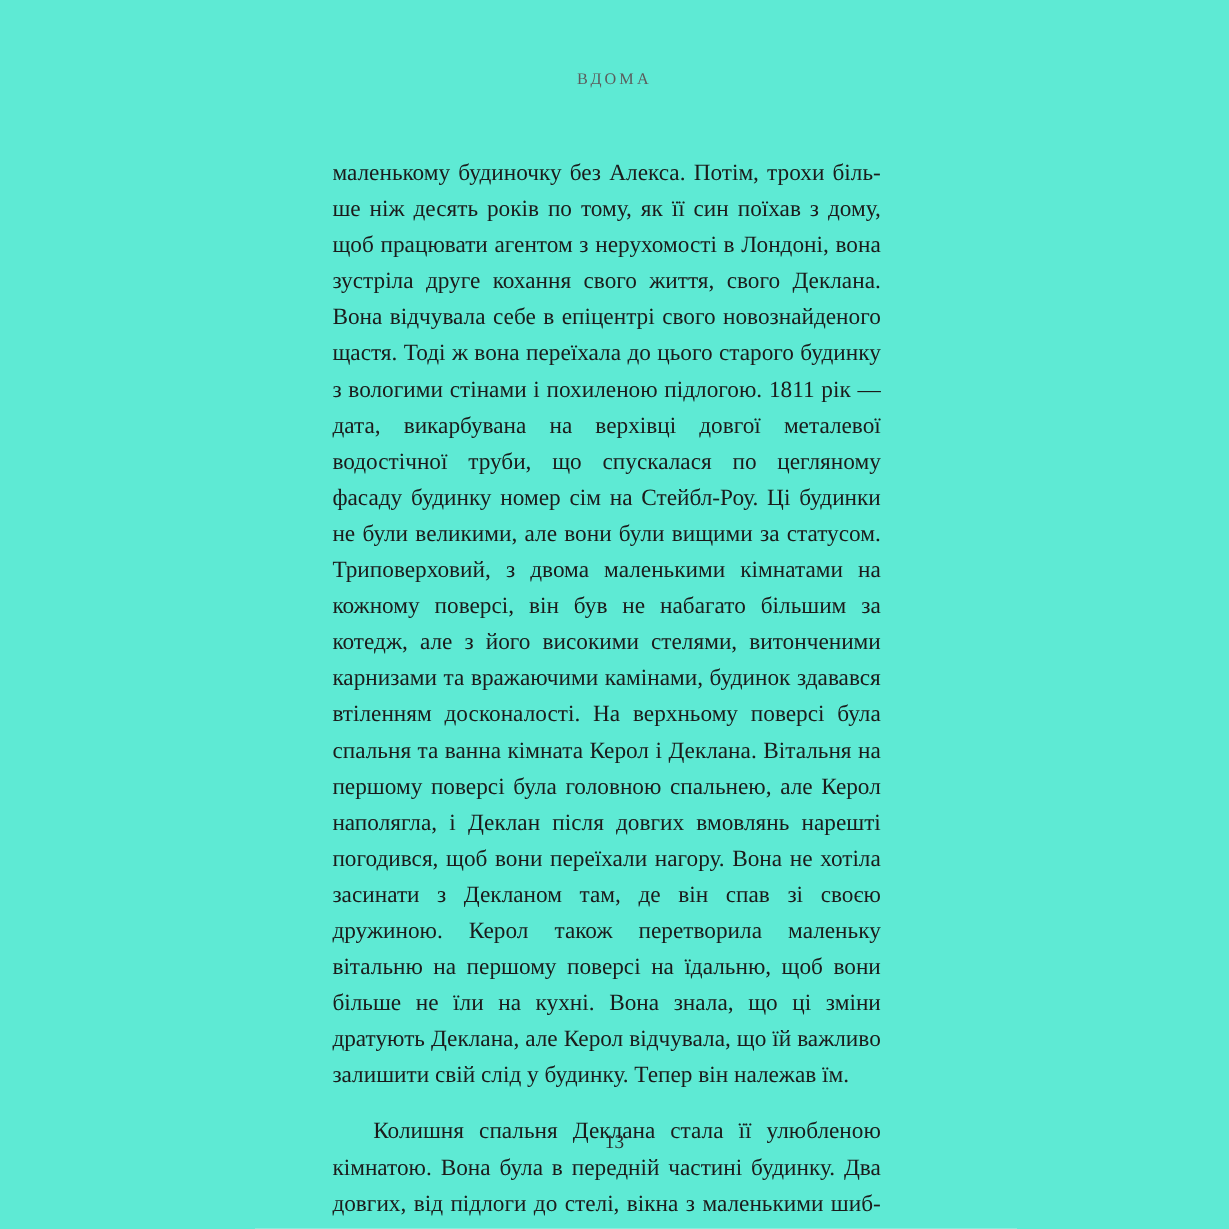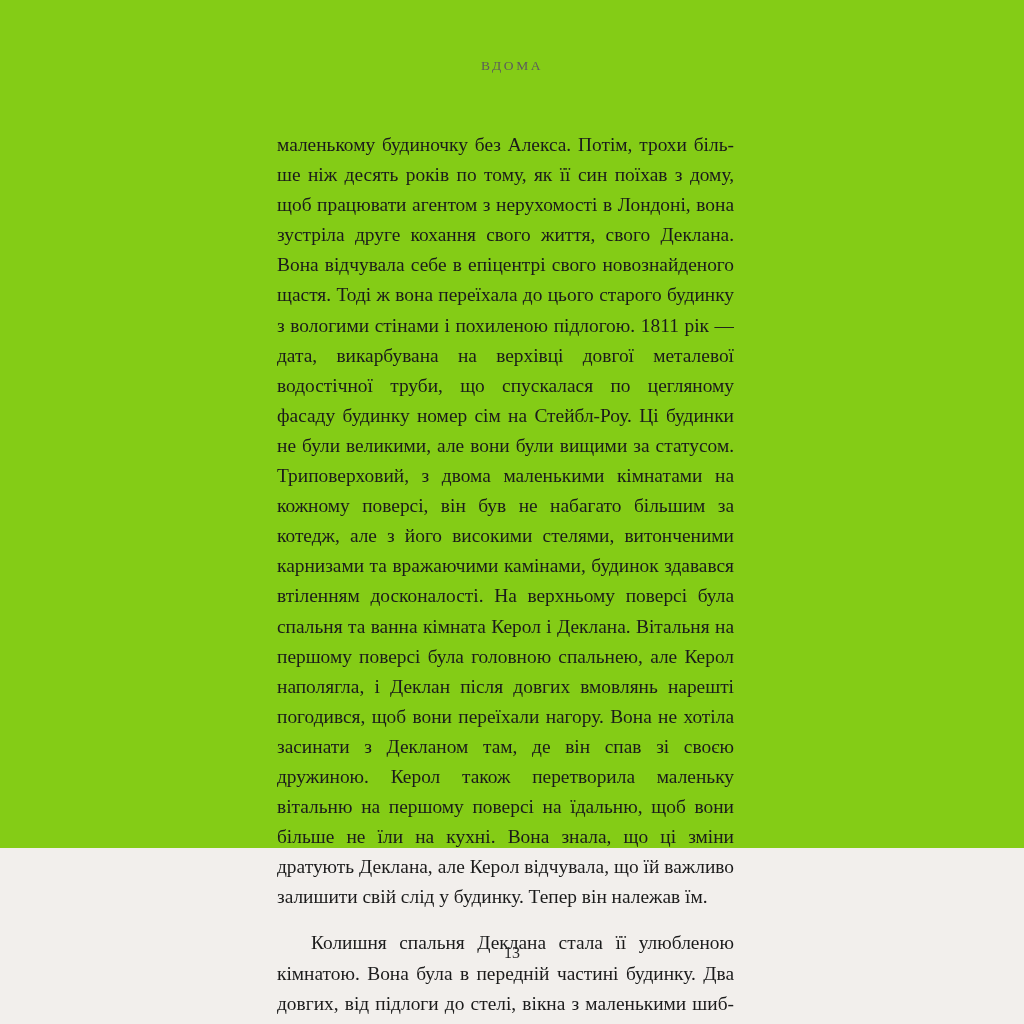--- a/index.html
+++ b/index.html
@@ -10,22 +10,22 @@
     width: 1024px;
     height: 1024px;
     background: #f2efec;
     font-family: "Liberation Serif", serif;
     color: #1c1c1c;
     overflow: hidden;
   }
   .page {
     position: relative;
     width: 1024px;
-    height: 848px;
-    background: #84cc16;
+    height: 1024px;
+    background: #5eead4;
     box-sizing: border-box;
   }
   .running-head {
     position: absolute;
     top: 58px;
     left: 0;
     width: 1024px;
     text-align: center;
     font-size: 13.5px;
     letter-spacing: 2.6px;

